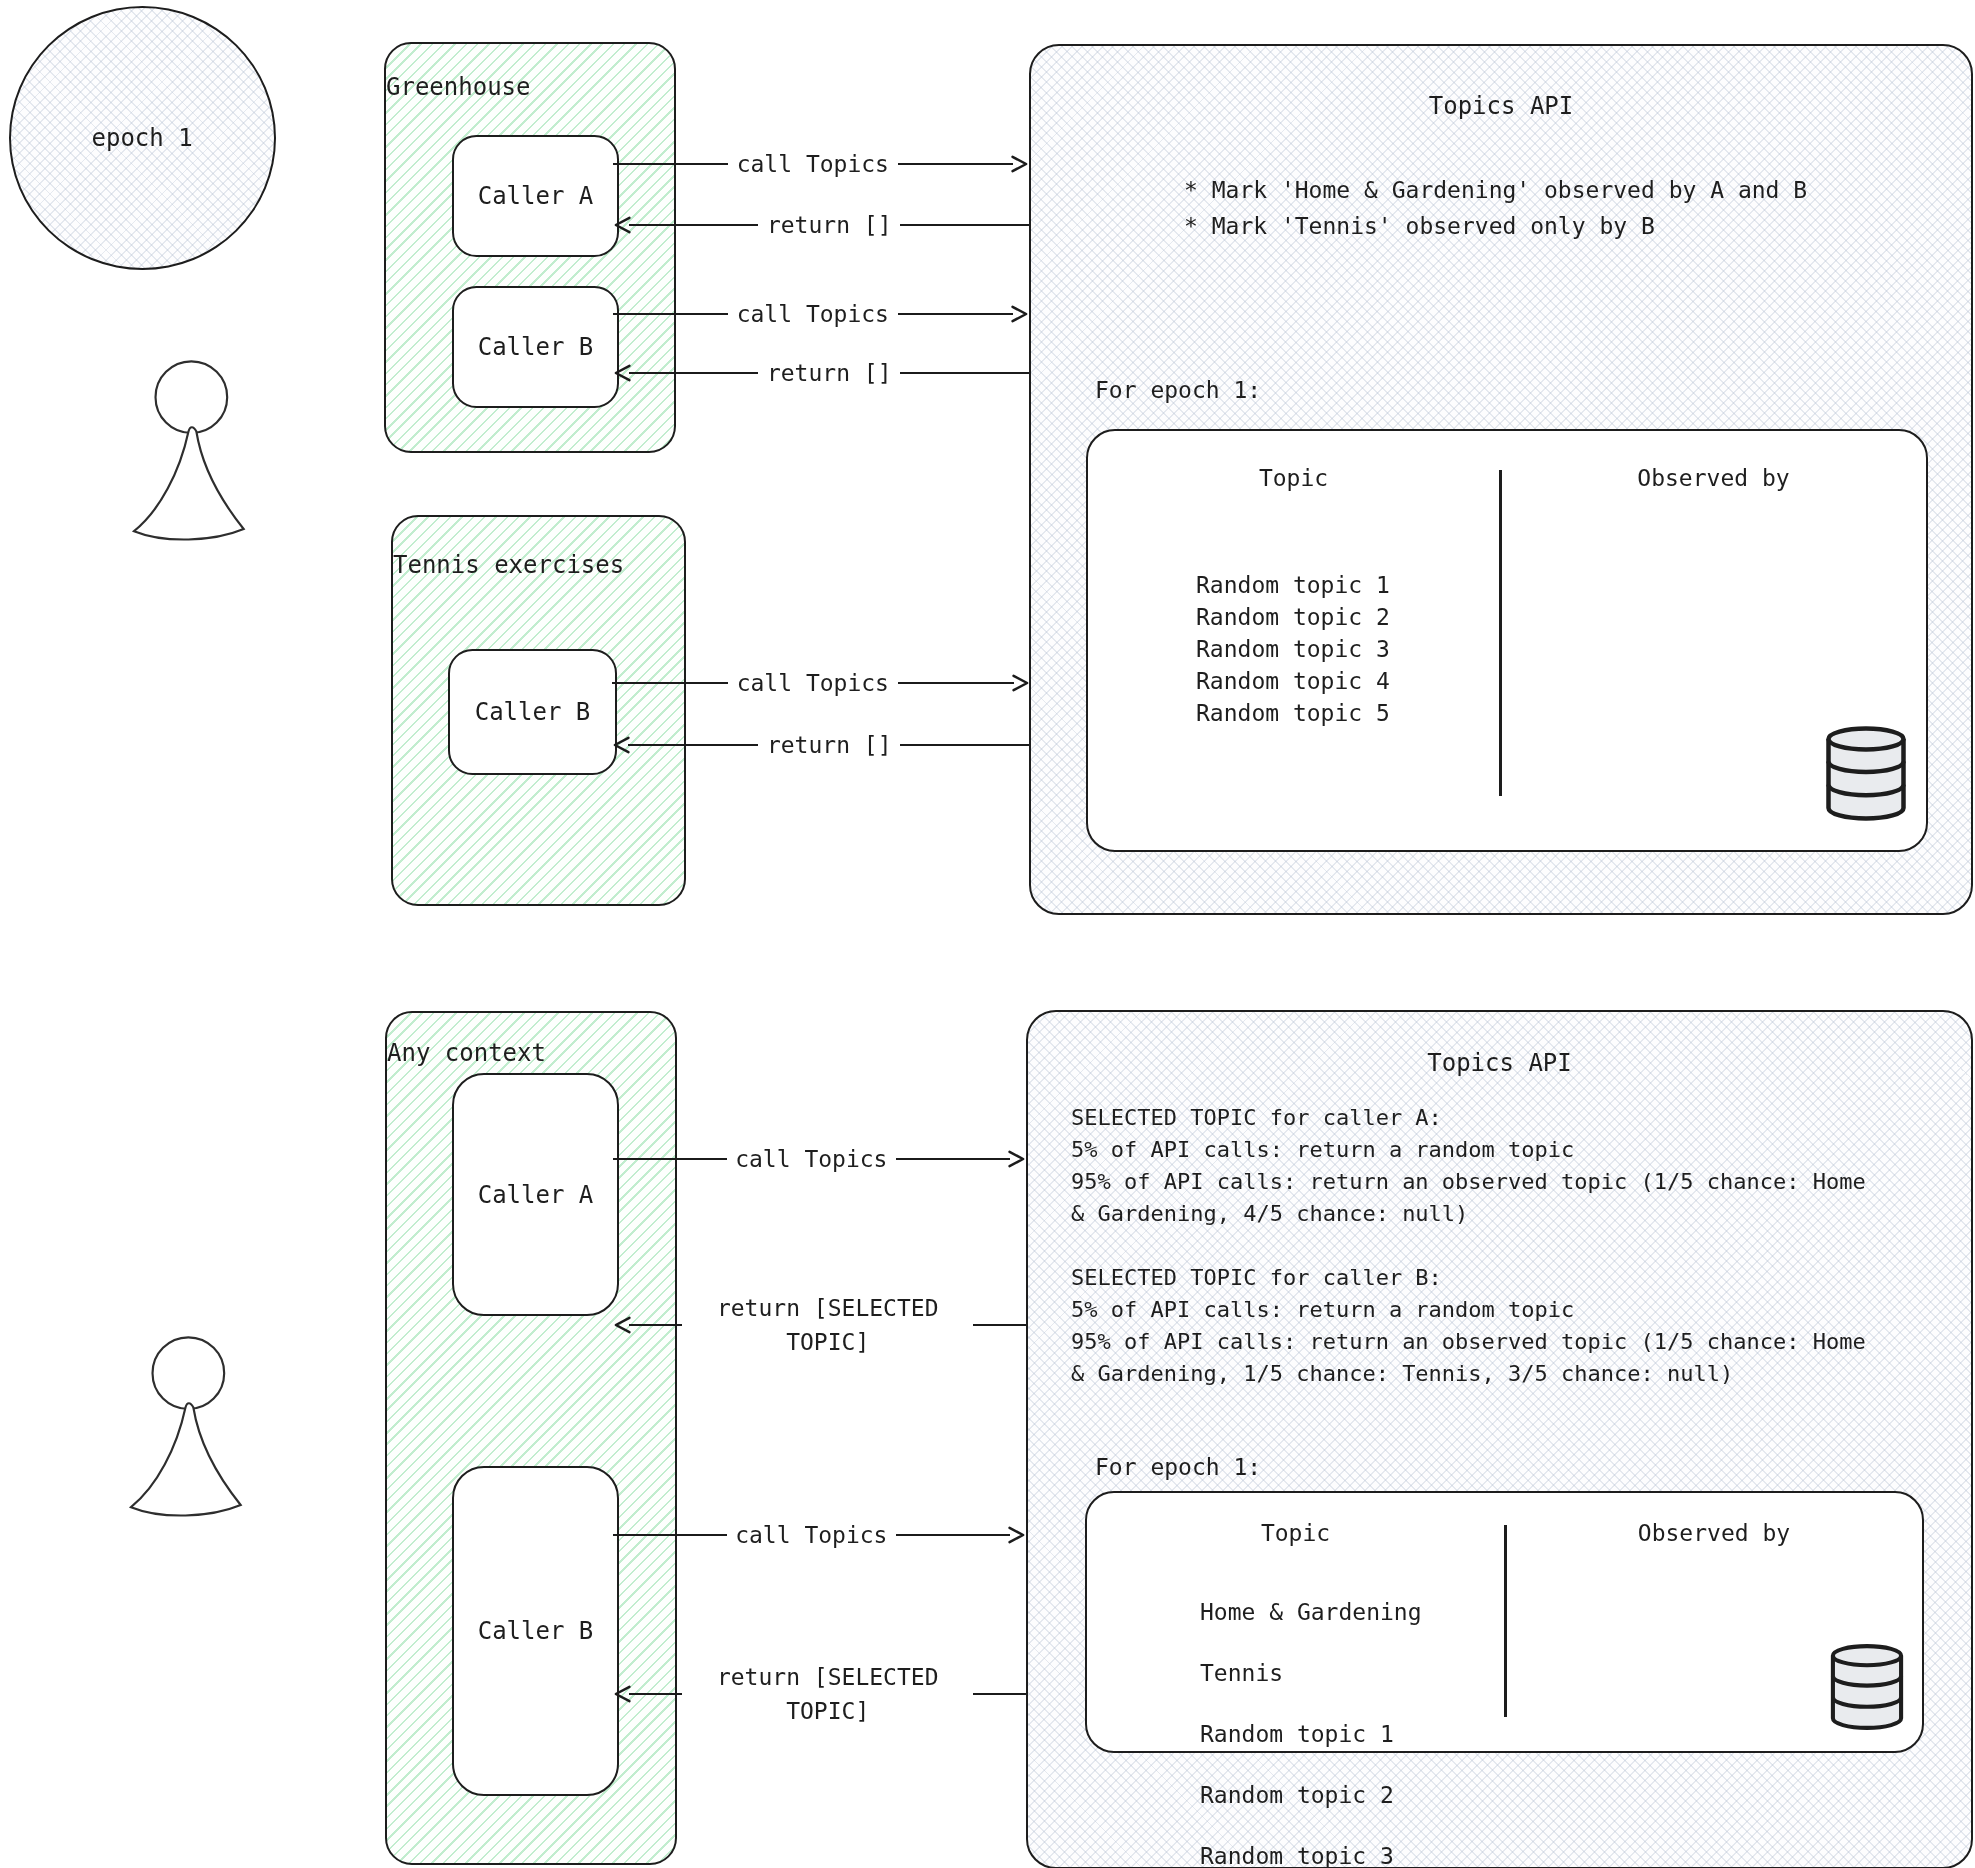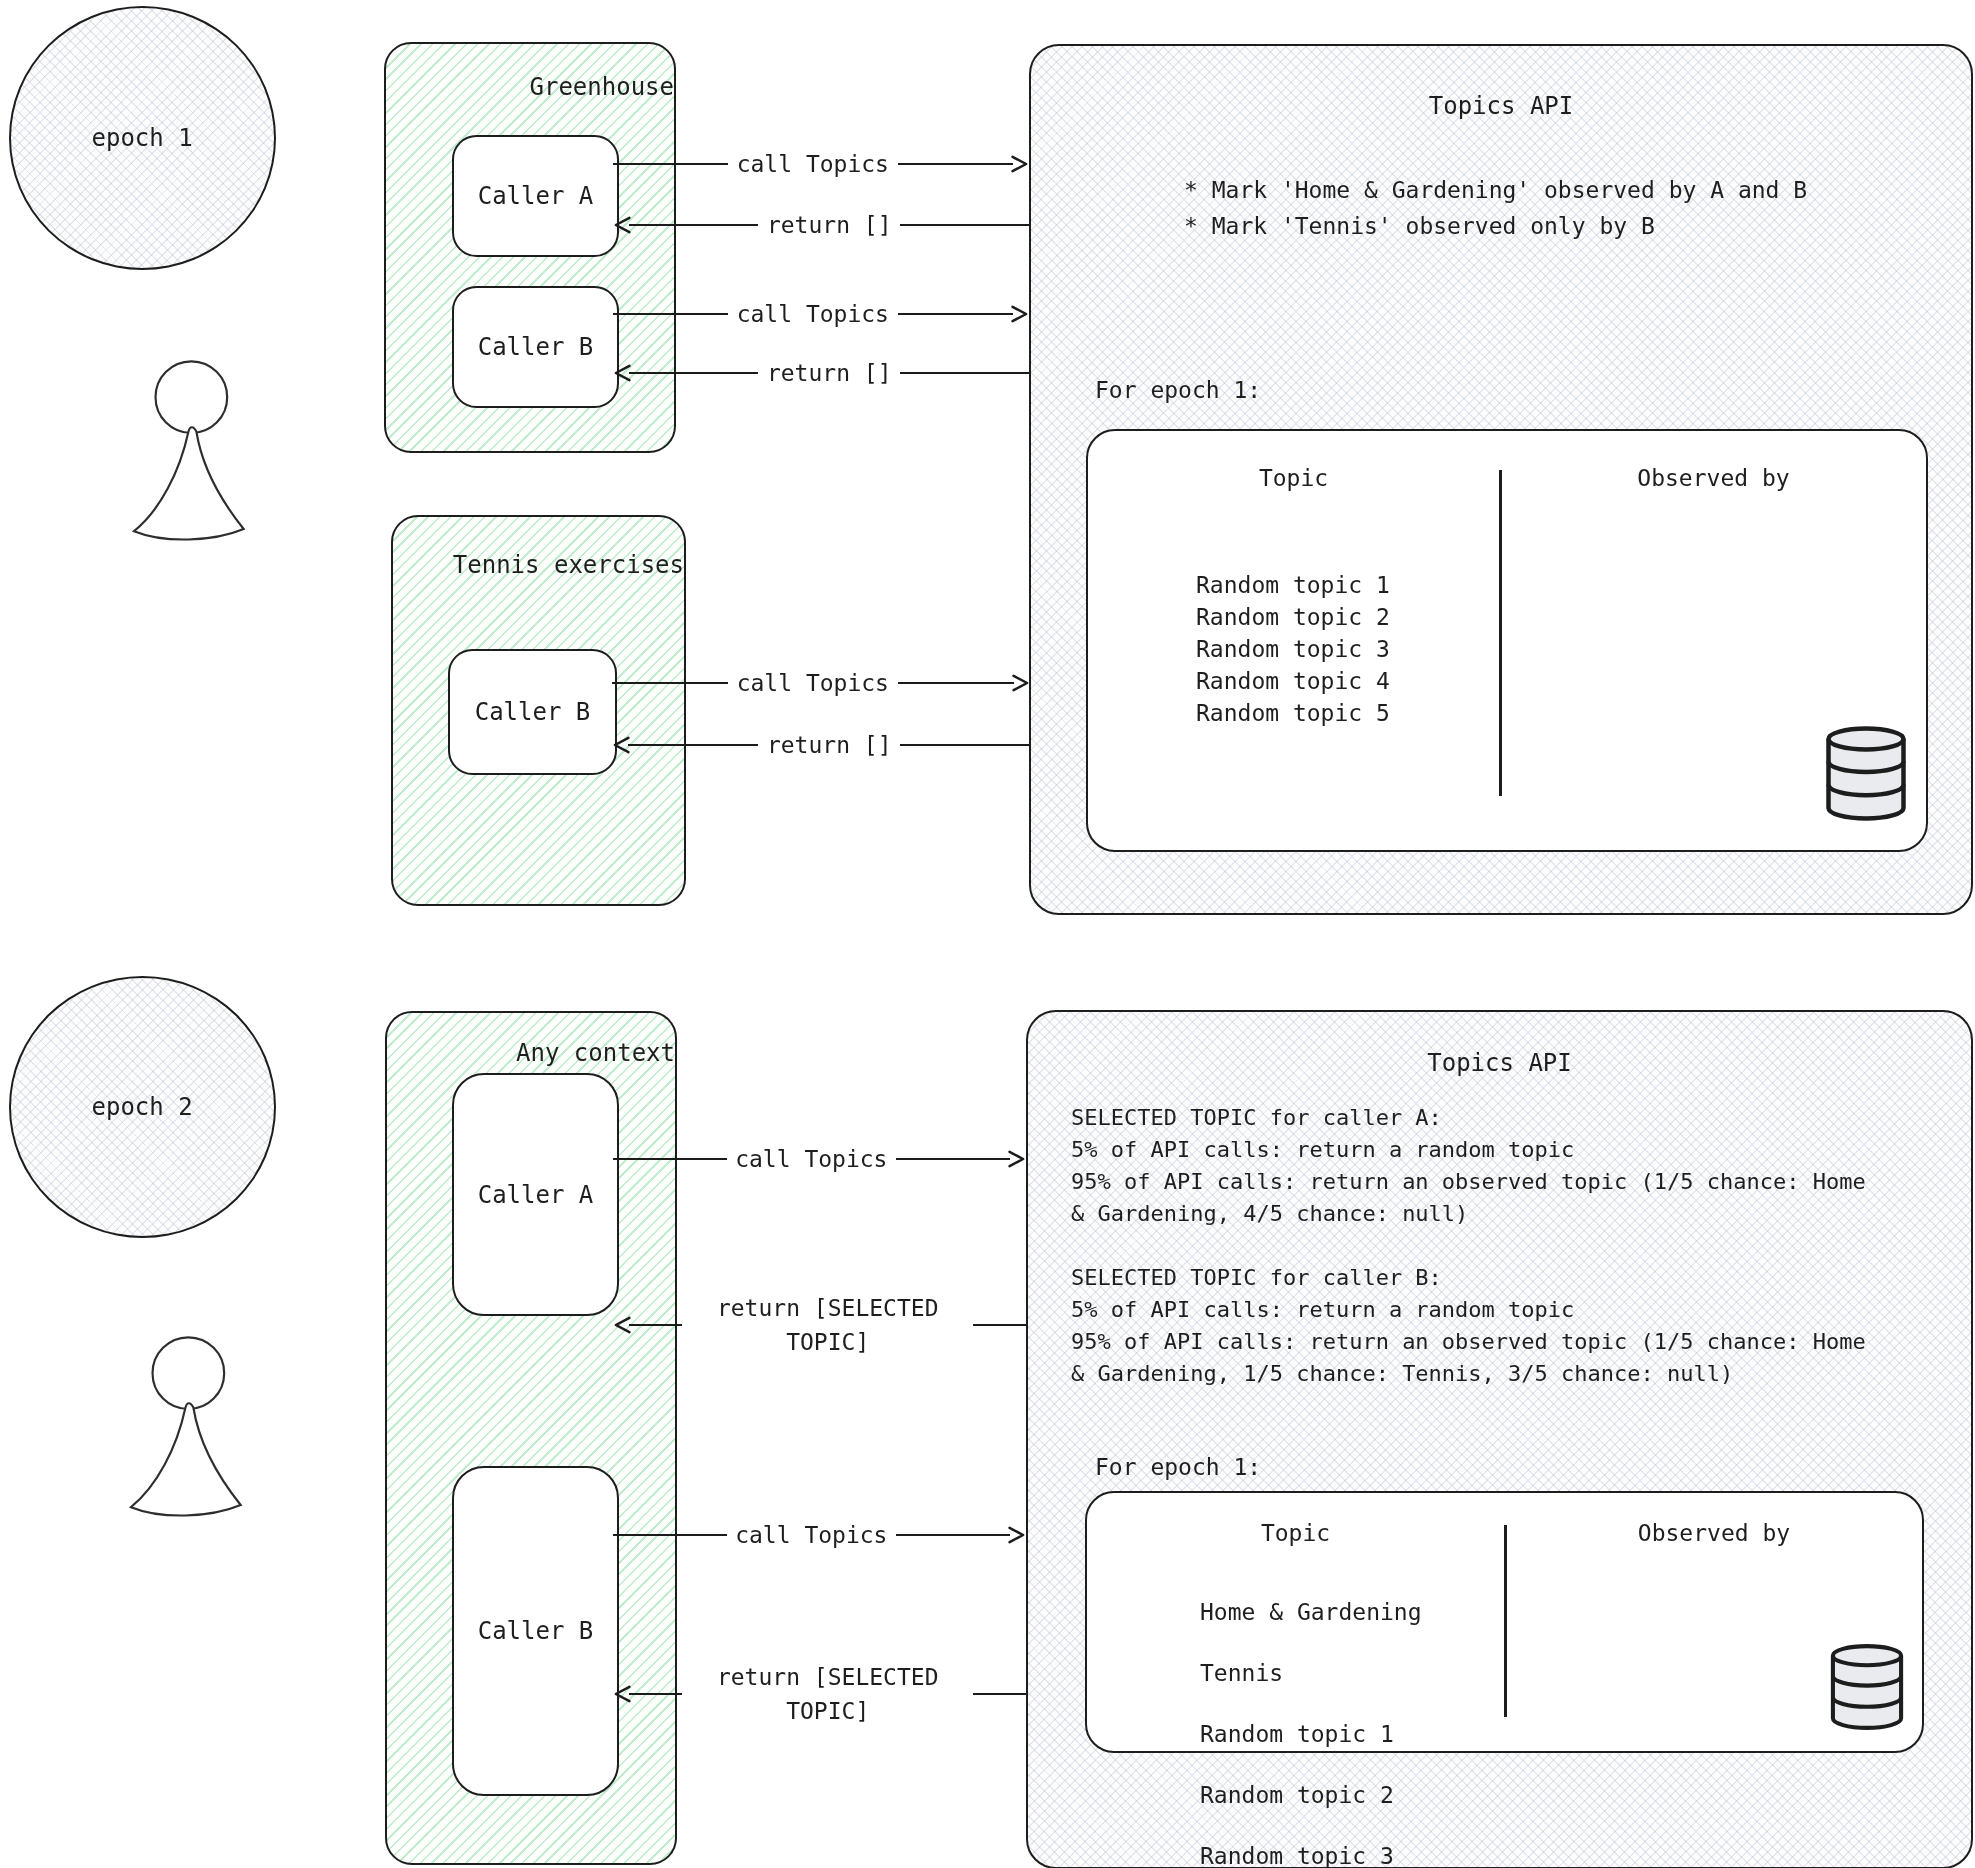--- a/index.html
+++ b/index.html
@@ -17,21 +17,21 @@
     background-image:
       repeating-linear-gradient(45deg,  rgba(178,190,208,.32) 0 1.4px, transparent 1.4px 7.2px),
       repeating-linear-gradient(135deg, rgba(178,190,208,.32) 0 1.4px, transparent 1.4px 7.2px);
   }
   
   .ellipse{
     position:absolute;border:2.5px solid #1d1d1d;border-radius:50%;
     display:flex;align-items:center;justify-content:center;font-size:24px;
   }
   .greenbox{position:absolute;border:2.5px solid #1d1d1d;border-radius:27px;}
-  .box-title{position:absolute;left:0;right:0;text-align:right;font-size:24px;}
+  .box-title{position:absolute;left:0;right:0;text-align:left;font-size:24px;}
   .caller{
     position:absolute;background:#ffffff;border:2.5px solid #1d1d1d;border-radius:24.4px;
     display:flex;align-items:center;justify-content:center;font-size:24px;
   }
   .apibox{position:absolute;border:2.5px solid #1d1d1d;border-radius:30px;}
   .api-title{position:absolute;left:0;right:0;text-align:center;font-size:24px;}
   .api-notes{position:absolute;font-size:23px;line-height:36px;white-space:pre-line;}
   .api-rules{position:absolute;font-size:22px;line-height:32px;white-space:pre-line;}
   .for-label{position:absolute;font-size:23px;}
   .table-box{position:absolute;background:#ffffff;border:2.5px solid #1d1d1d;border-radius:29px;}
@@ -160,23 +160,20 @@
       </div>
       <svg class="dbicon" style="left:733px;top:293px;" width="90" height="99" viewBox="0 0 120 132">
         <path class="db-stroke" d="M10,20 V112 a50,14 0 0 0 100,0 V20" fill="#e9ebee"></path>
         <path class="db-stroke" d="M10,50 a50,14 0 0 0 100,0" fill="none"></path>
         <path class="db-stroke" d="M10,81 a50,14 0 0 0 100,0" fill="none"></path>
         <ellipse class="db-stroke" cx="60" cy="20" rx="50" ry="14" fill="#e9ebee"></ellipse>
       </svg>
     </div>
   </div>
 
-  <div class="ellipse gray-hatch" style="left:8.6px;top:976px;width:263px;height:258px;">
-    <span>epoch 2</span>
-  </div>
 
   <svg class="person" style="left:115px;top:1333px;" width="151" height="215" viewBox="0 0 210 300">
     <circle class="person-stroke" cx="102" cy="56" r="50"></circle>
     <path class="person-stroke" d="M98,104 C86,160 58,214 22,243 C64,260 132,258 175,240 C143,200 117,154 109,104 C105,96 100,96 98,104 Z"></path>
   </svg>
 
   <div class="greenbox green-hatch" style="left:385px;top:1011px;width:288px;height:850px;">
     <div class="box-title" style="top:26px;">Any context</div>
   </div>
   <div class="caller" style="left:452px;top:1073px;width:163px;height:239px;border-radius:32px;">

